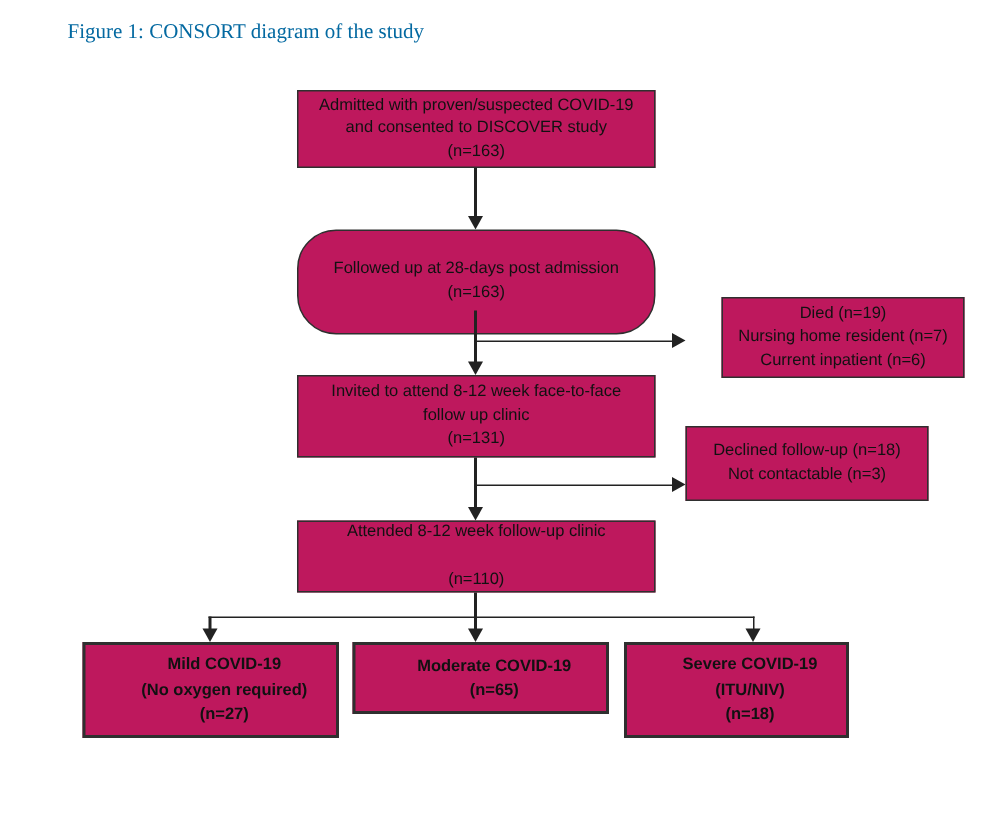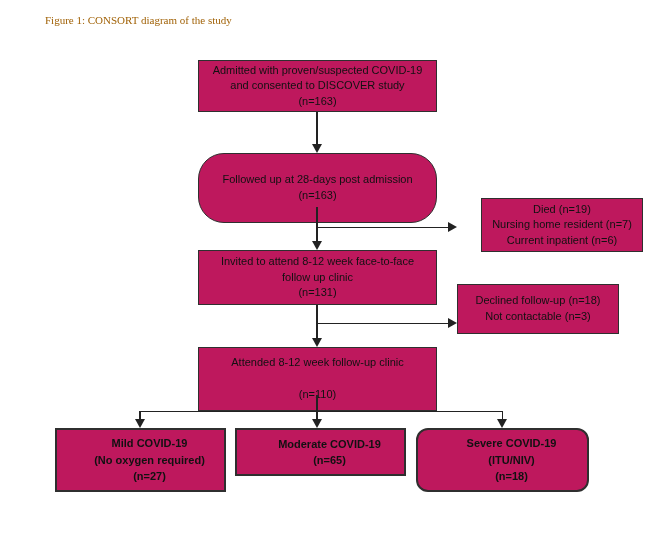--- a/index.html
+++ b/index.html
@@ -12,22 +12,22 @@
     width: 657px;
     height: 548px;
     background: #ffffff;
     overflow: hidden;
   }
   .figure-title {
     position: absolute;
     left: 45px;
     top: 14px;
     font-family: "Liberation Serif", serif;
-    font-size: 11px;
-    color: #a16207;
+    font-size: 14px;
+    color: #0369a1;
     white-space: nowrap;
   }
   .box {
     position: absolute;
     box-sizing: border-box;
     border: 1.6px solid #2f2f2f;
     background: #be185d;
     display: flex;
     flex-direction: column;
     justify-content: center;
@@ -84,21 +84,21 @@
     <div class="ln">Followed up at 28-days post admission</div>
     <div class="ln">(n=163)</div>
   </div>
 
   <div class="box" style="left:198px; top:250px; width:239px; height:55px;">
     <div class="ln">Invited to attend 8-12 week face-to-face</div>
     <div class="ln">follow up clinic</div>
     <div class="ln">(n=131)</div>
   </div>
 
-  <div class="box" style="left:198px; top:347px; width:239px; height:64px;gap:16px;">
+  <div class="box" style="left:198px; top:347px; width:239px; height:48px;gap:16px;">
     <div class="ln">Attended 8-12 week follow-up clinic</div>
     <div class="ln">(n=110)</div>
   </div>
 
   <div class="box side" style="left:481px; top:198px; width:162px; height:54px;">
     <div class="ln">Died (n=19)</div>
     <div class="ln">Nursing home resident (n=7)</div>
     <div class="ln">Current inpatient (n=6)</div>
   </div>
 
@@ -111,21 +111,21 @@
     <div class="ln">Mild COVID-19</div>
     <div class="ln">(No oxygen required)</div>
     <div class="ln">(n=27)</div>
   </div>
 
   <div class="box outcome" style="left:235px; top:428px; width:171px; height:48px;">
     <div class="ln">Moderate COVID-19</div>
     <div class="ln">(n=65)</div>
   </div>
 
-  <div class="box outcome" style="left:416px; top:428px; width:173px; height:64px;border-radius:12px;">
+  <div class="box outcome" style="left:416px; top:428px; width:150px; height:64px;">
     <div class="ln">Severe COVID-19</div>
     <div class="ln">(ITU/NIV)</div>
     <div class="ln">(n=18)</div>
   </div>
 
   <div class="vline" style="left:316.2px; top:112px; height:33px;"></div>
   <div class="arr-down" style="left:311.5px; top:144px;"></div>
 
   <div class="vline" style="left:316.2px; top:207px; height:35px;"></div>
   <div class="arr-down" style="left:311.5px; top:241px;"></div>

